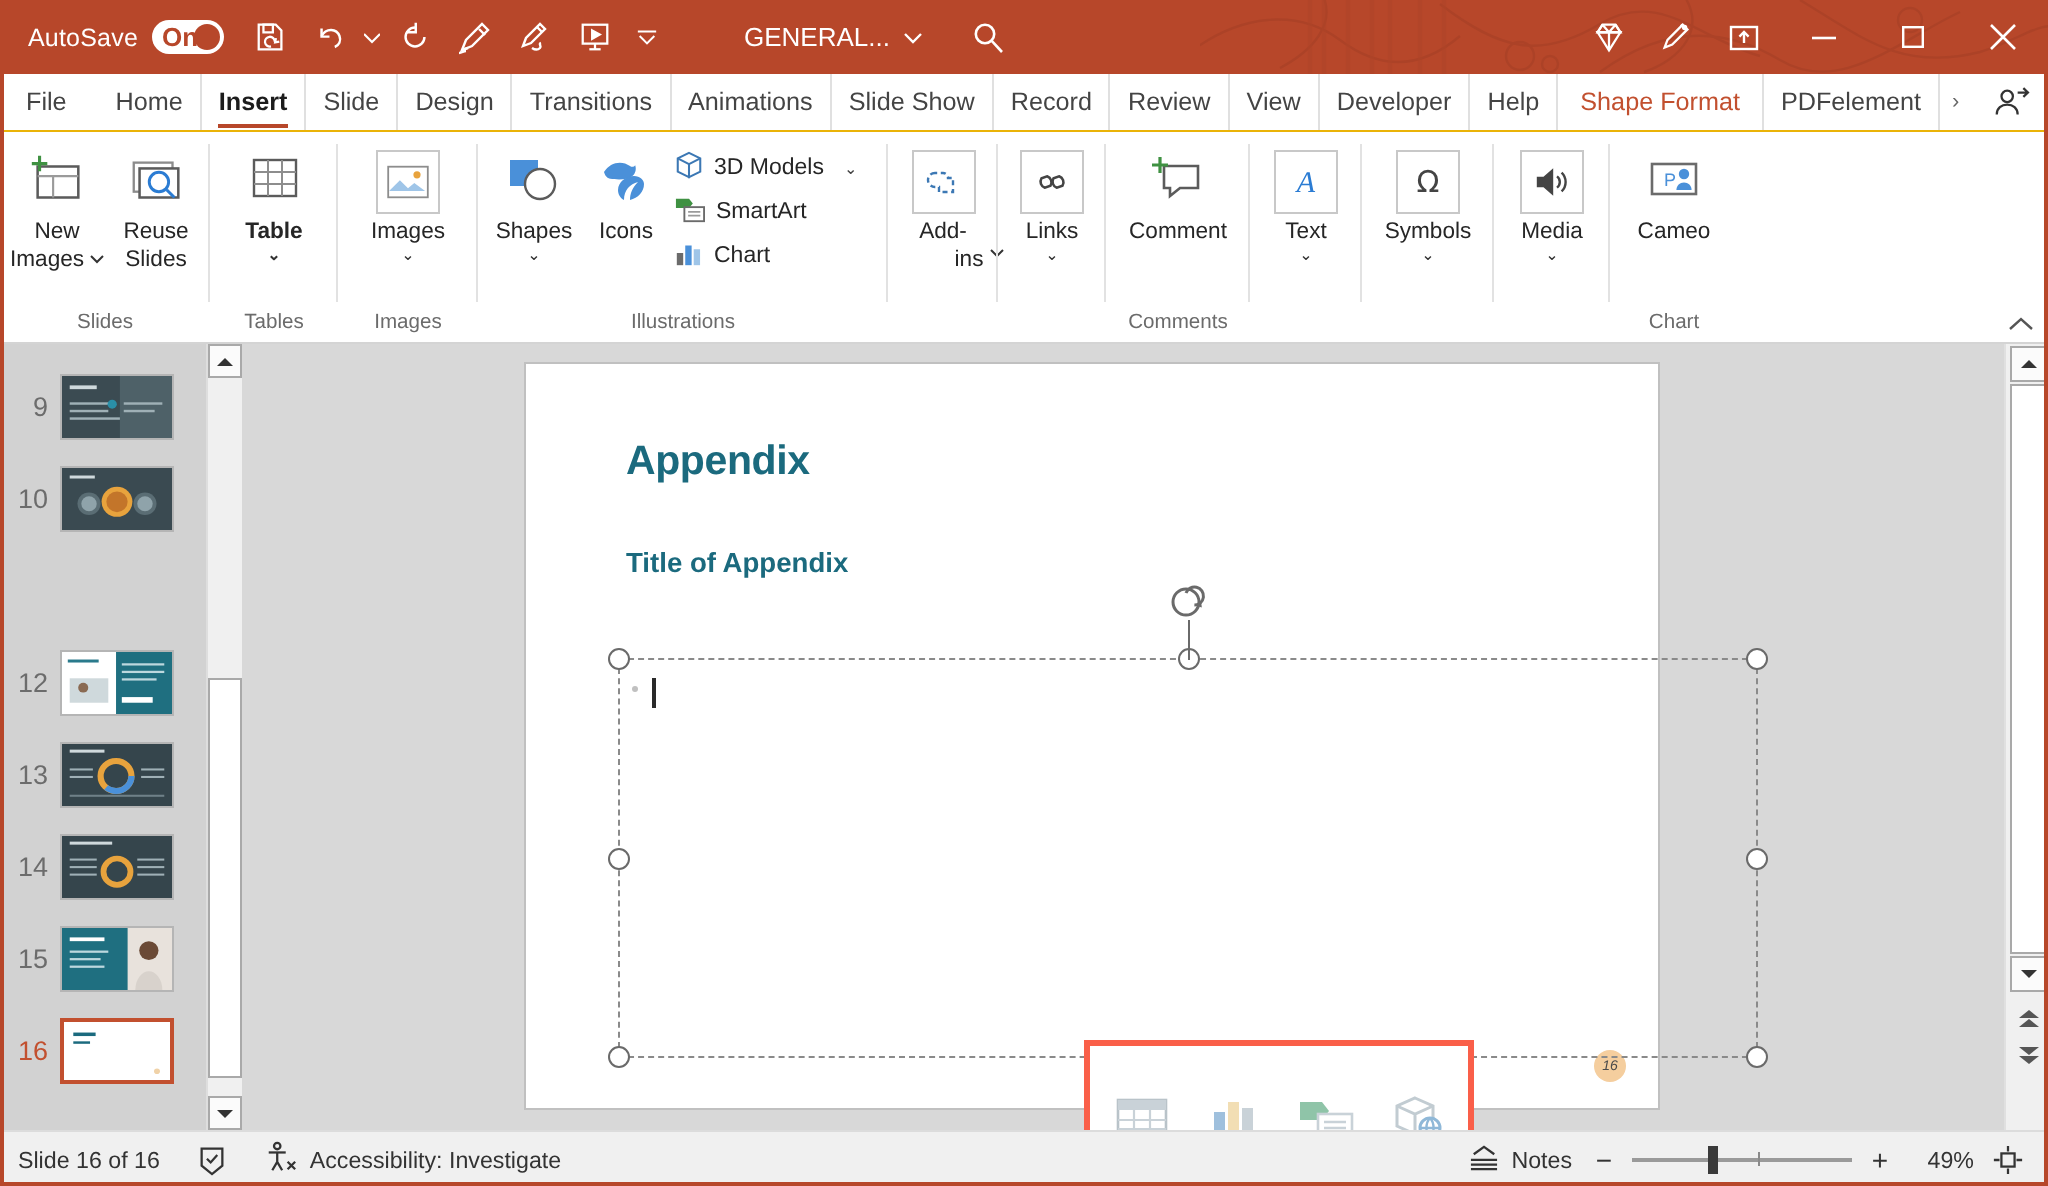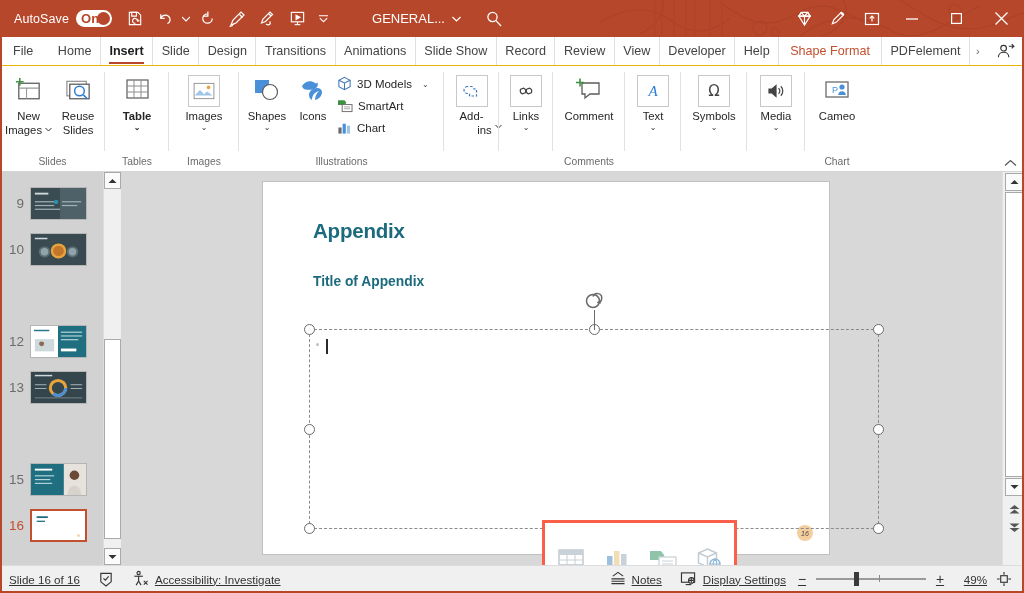--- a/index.html
+++ b/index.html
@@ -224,21 +224,21 @@
   }
   .csb-prevnext {
     position:absolute; left:3px; width:16px; height:14px;
     display:flex; align-items:center; justify-content:center; cursor:pointer; color:#555;
   }
 
   
   .statusbar {
     position: absolute; left: 0; top: 565px; width: 1024px; height: 28px;
     background: #f0f0f0; border-top: 1px solid #dcdcdc;
-    display: flex; align-items: flex-end; font-size: 11.6px; color: #333; text-decoration: underline;
+    display: flex; align-items: flex-start; font-size: 11.6px; color: #333;
   }
   .sb-item { display: flex; align-items: center; gap: 6px; padding: 0 9px; cursor: pointer; height: 28px;}
   .sb-right { margin-left: auto; display: flex; align-items: center; }
   .zoom-track {
     width: 110px; height: 2px; background: #9a9a9a; position: relative; margin: 0 7px;
   }
   .zoom-thumb {
     position: absolute; left: 38px; top: -6px; width: 5px; height: 14px; background: #3a3a3a; cursor: pointer;
   }
   .zoom-tick { position: absolute; left: 63px; top: -3px; width: 1px; height: 7px; background: #8a8a8a; }
@@ -768,20 +768,36 @@
             <circle cx="28" cy="17" r="8" fill="none" stroke="#4a90d9" stroke-width="3.2" stroke-dasharray="18 40"></circle>
             <rect x="4" y="13" width="12" height="1.1" fill="#9fb0b6"></rect>
             <rect x="4" y="17" width="12" height="1.1" fill="#9fb0b6"></rect>
             <rect x="41" y="13" width="12" height="1.1" fill="#9fb0b6"></rect>
             <rect x="41" y="17" width="12" height="1.1" fill="#9fb0b6"></rect>
             <rect x="4" y="27" width="49" height="1.1" fill="#6f8088"></rect>
           </svg>
         </span>
       </div>
 
+      <div class="thumb-row" style="top:238px;">
+        <span class="thumb-num">14</span>
+        <span class="thumb-img">
+          <svg width="100%" height="100%" viewBox="0 0 57 33" preserveAspectRatio="none">
+            <rect width="57" height="33" fill="#35454c"></rect>
+            <rect x="4" y="3" width="22" height="1.6" fill="#cfd9dc"></rect>
+            <circle cx="28.5" cy="19" r="7" fill="none" stroke="#e8a33d" stroke-width="3"></circle>
+            <rect x="4" y="12" width="14" height="1.1" fill="#9fb0b6"></rect>
+            <rect x="4" y="16" width="14" height="1.1" fill="#9fb0b6"></rect>
+            <rect x="4" y="20" width="14" height="1.1" fill="#9fb0b6"></rect>
+            <rect x="39" y="12" width="14" height="1.1" fill="#9fb0b6"></rect>
+            <rect x="39" y="16" width="14" height="1.1" fill="#9fb0b6"></rect>
+            <rect x="39" y="20" width="14" height="1.1" fill="#9fb0b6"></rect>
+          </svg>
+        </span>
+      </div>
 
       <div class="thumb-row" style="top:284px;">
         <span class="thumb-num">15</span>
         <span class="thumb-img">
           <svg width="100%" height="100%" viewBox="0 0 57 33" preserveAspectRatio="none">
             <rect width="57" height="33" fill="#1f6f80"></rect>
             <rect x="34" y="0" width="23" height="33" fill="#e8e2dc"></rect>
             <rect x="4" y="5" width="18" height="2" fill="#fff"></rect>
             <rect x="4" y="12" width="20" height="1.2" fill="#bcd8de"></rect>
             <rect x="4" y="16" width="16" height="1.2" fill="#bcd8de"></rect>
@@ -970,31 +986,20 @@
     <span class="sb-right">
       <span class="sb-item">
         <span>
           <svg width="16" height="14" viewBox="0 0 17 15" fill="none" stroke="#333" stroke-width="1.2">
             <path d="M3 5.5l5.5-4 5.5 4"></path>
               <path d="M1.5 8.5h14M1.5 11h14M1.5 13.5h14"></path>
           </svg>
         </span>
         <span>Notes</span>
       </span>
-      <span class="sb-item">
-        <span>
-          <svg width="17" height="15" viewBox="0 0 18 16" fill="none" stroke="#333" stroke-width="1.2">
-            <rect x="1.5" y="2" width="14" height="10"></rect>
-              <path d="M6 14.5h6"></path>
-            <circle cx="12" cy="10" r="3" fill="#f0f0f0"></circle>
-              <path d="M12 7.6v4.8M9.6 10h4.8"></path>
-          </svg>
-        </span>
-        <span>Display Settings</span>
-      </span>
 
       <span class="zoom-pm">−</span>
       <span class="zoom-track">
         <span class="zoom-tick"></span>
         <span class="zoom-thumb"></span>
       </span>
       <span class="zoom-pm">+</span>
       <span class="zoom-pct">49%</span>
       <span class="sb-item" style="padding-right:12px;">
         <svg width="16" height="16" viewBox="0 0 17 17" fill="none" stroke="#333" stroke-width="1.2">

